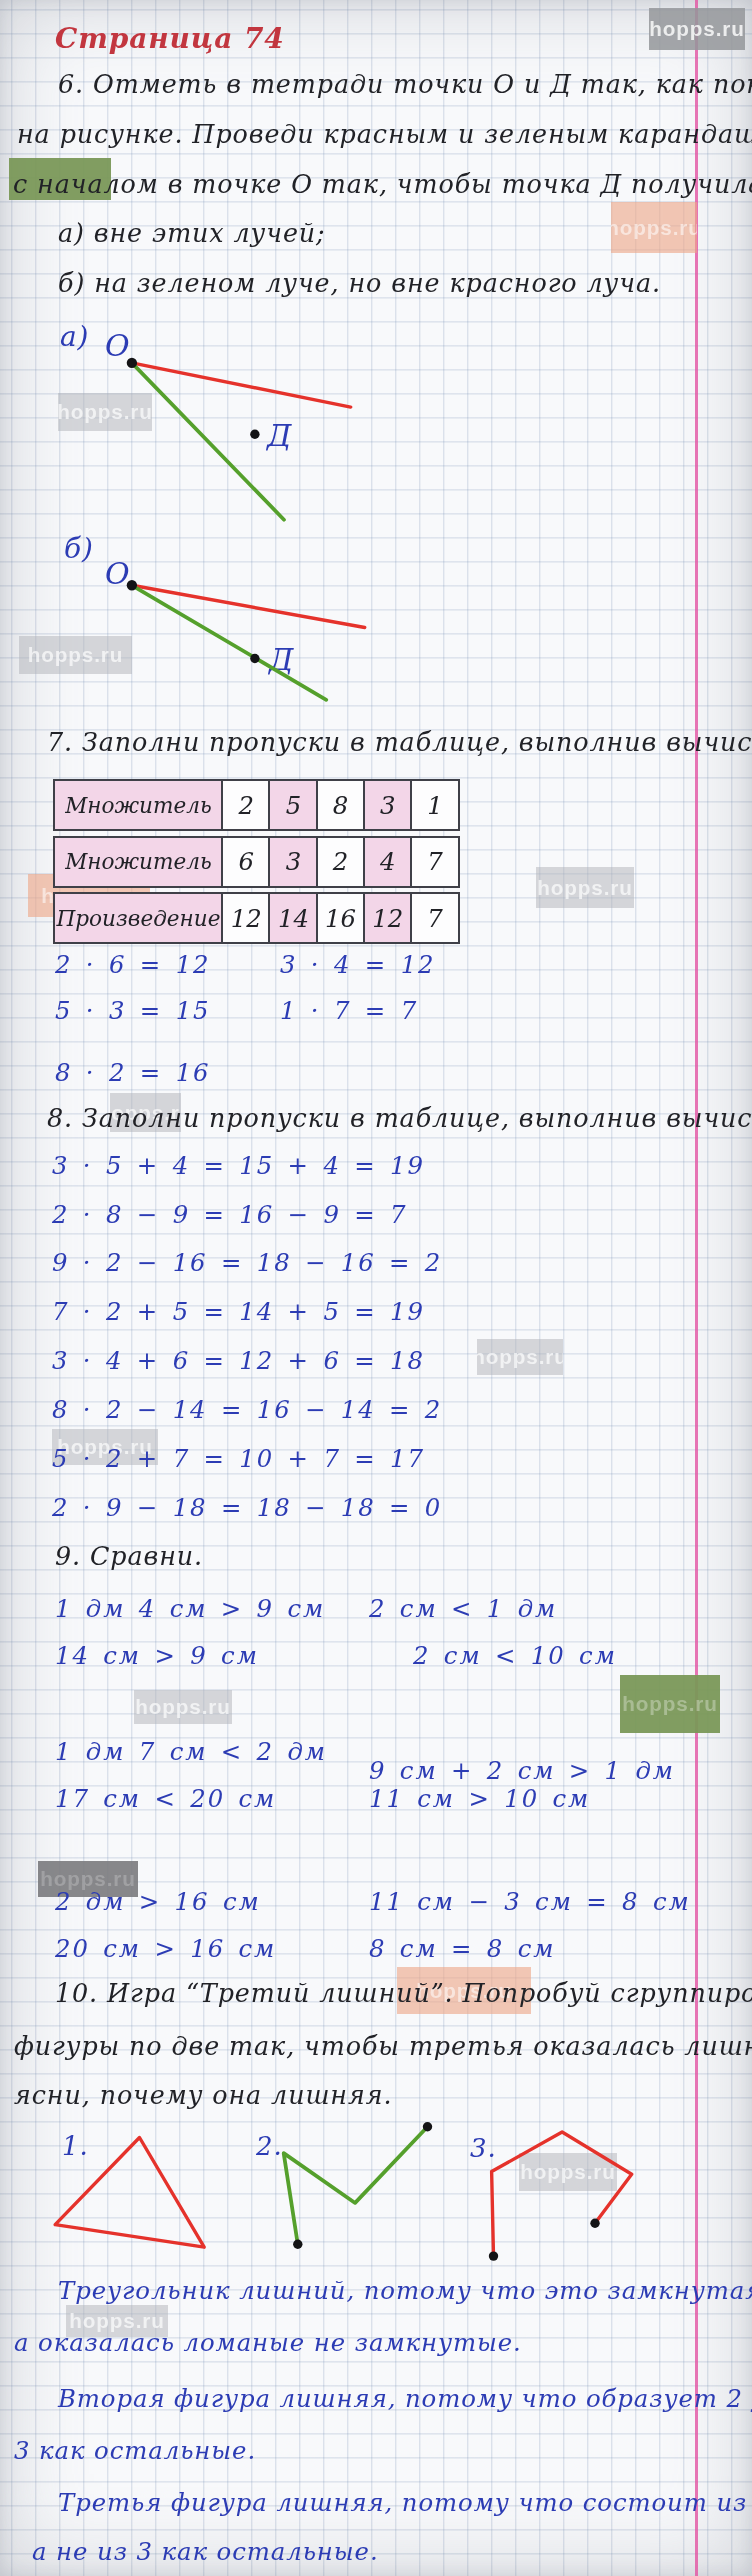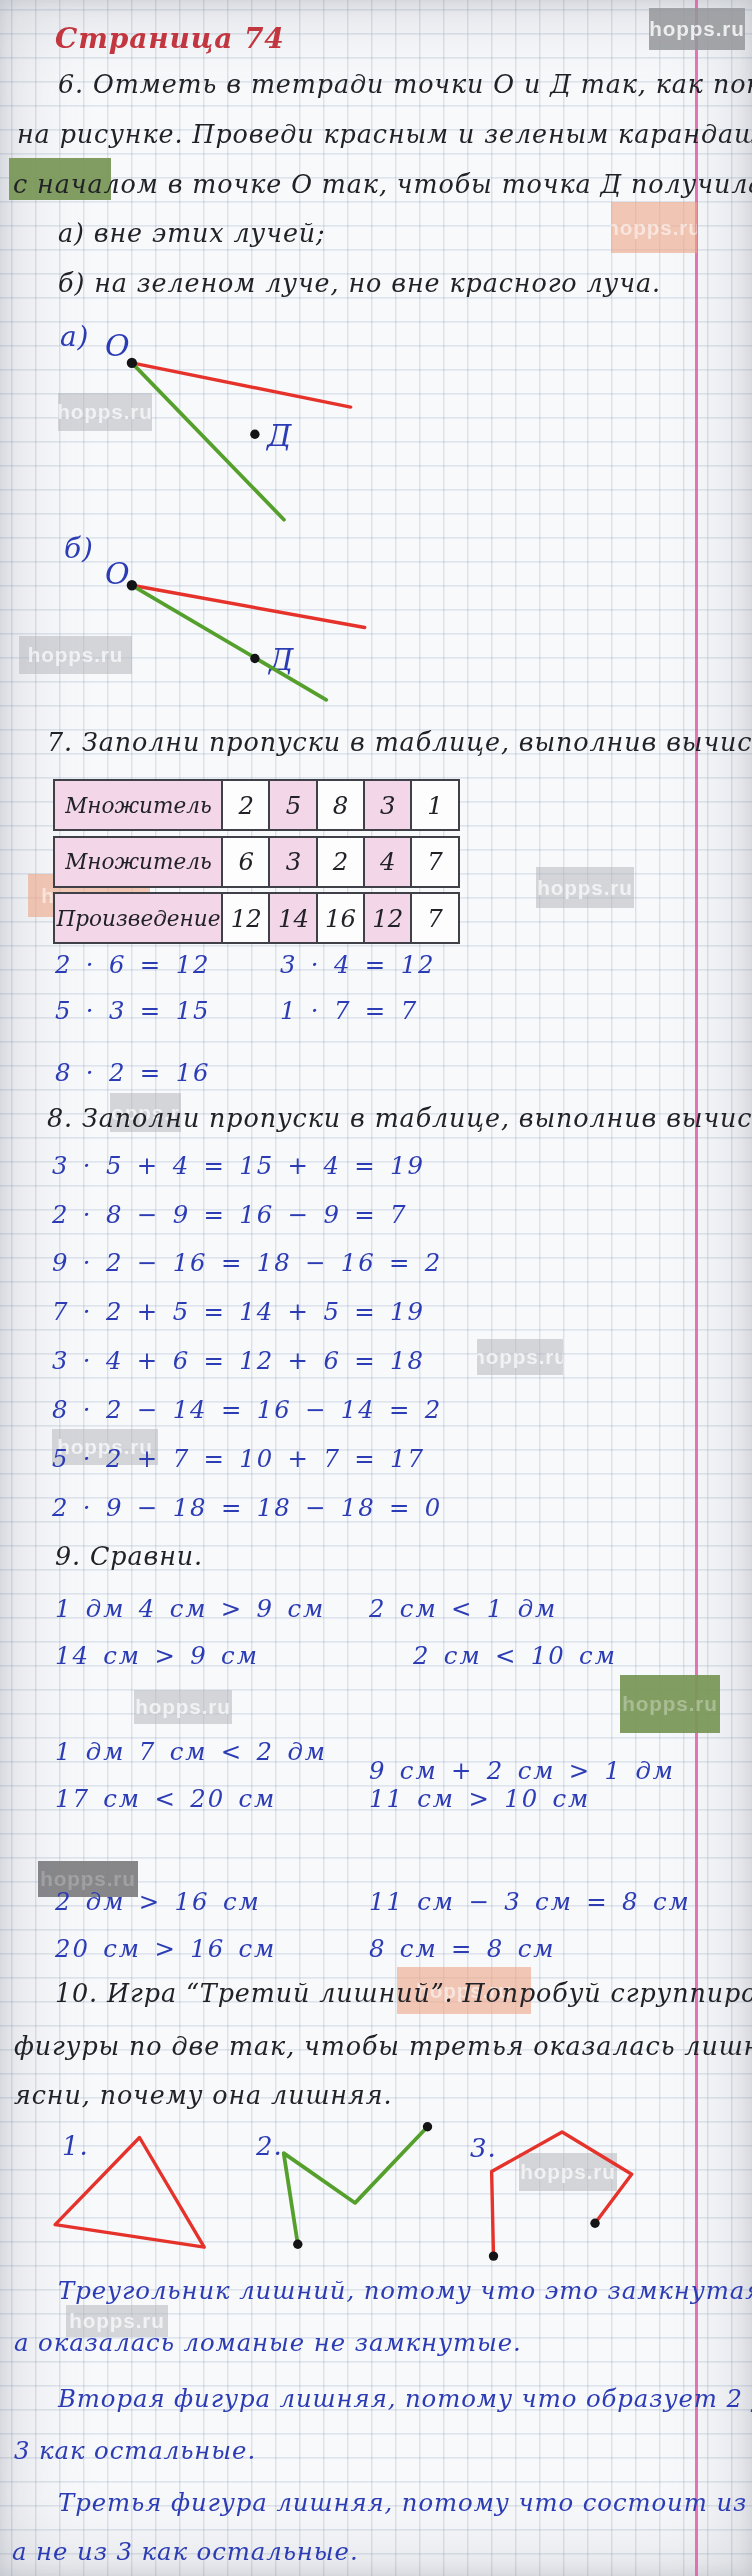--- a/index.html
+++ b/index.html
@@ -176,15 +176,15 @@
     <polyline points="25,150 23,60 98,18 172,63 133,115" fill="none" stroke="#e5322b" stroke-width="3.6" stroke-linejoin="round" stroke-linecap="round"></polyline>
     <circle cx="25" cy="150" r="5" fill="#141416"></circle>
     <circle cx="133" cy="115" r="5" fill="#141416"></circle>
   </svg>
 
   <div class="t blue" style="left:58px;top:2278px;font-size:24.4px;">Треугольник лишний, потому что это замкнутая ломаная,</div>
   <div class="t blue" style="left:14px;top:2330px;font-size:24.4px;">а оказалась ломаные не замкнутые.</div>
   <div class="t blue" style="left:58px;top:2386px;font-size:24.4px;">Вторая фигура лишняя, потому что образует 2 угла, а не</div>
   <div class="t blue" style="left:14px;top:2438px;font-size:24.4px;">3 как остальные.</div>
   <div class="t blue" style="left:58px;top:2490px;font-size:24.4px;">Третья фигура лишняя, потому что состоит из 4 звеньев,</div>
-  <div class="t blue" style="left:12px;top:2539px;font-size:24.4px;">а не из 3 как остальные.</div>
+  <div class="t blue" style="left:32px;top:2539px;font-size:24.4px;">а не из 3 как остальные.</div>
 </div>
 
 
 </body></html>

